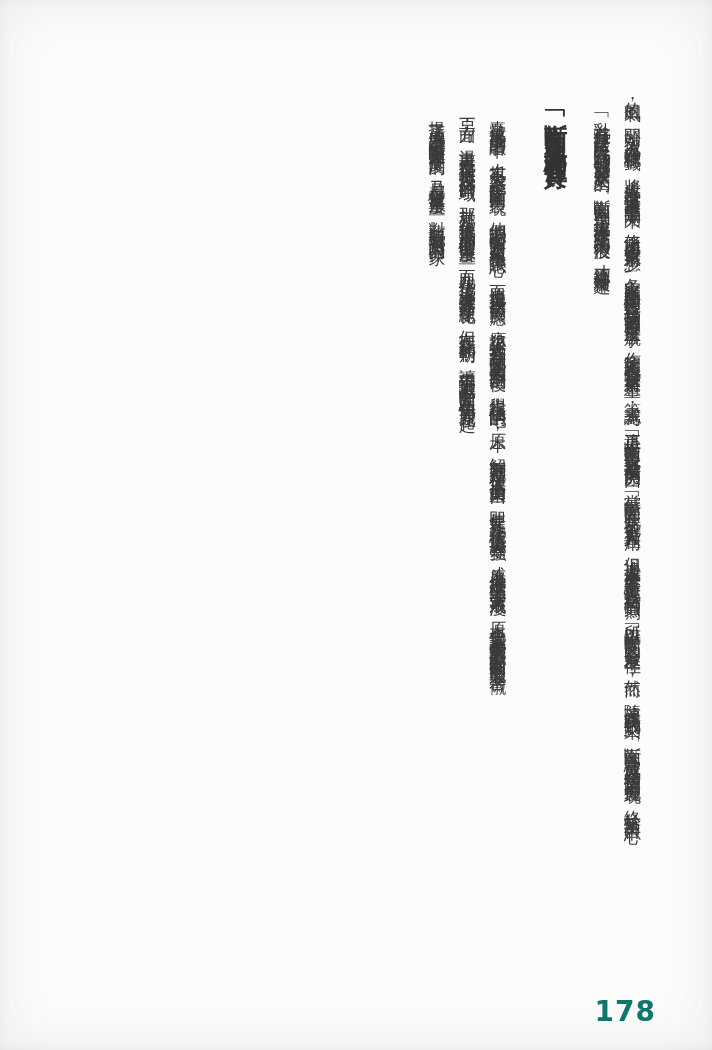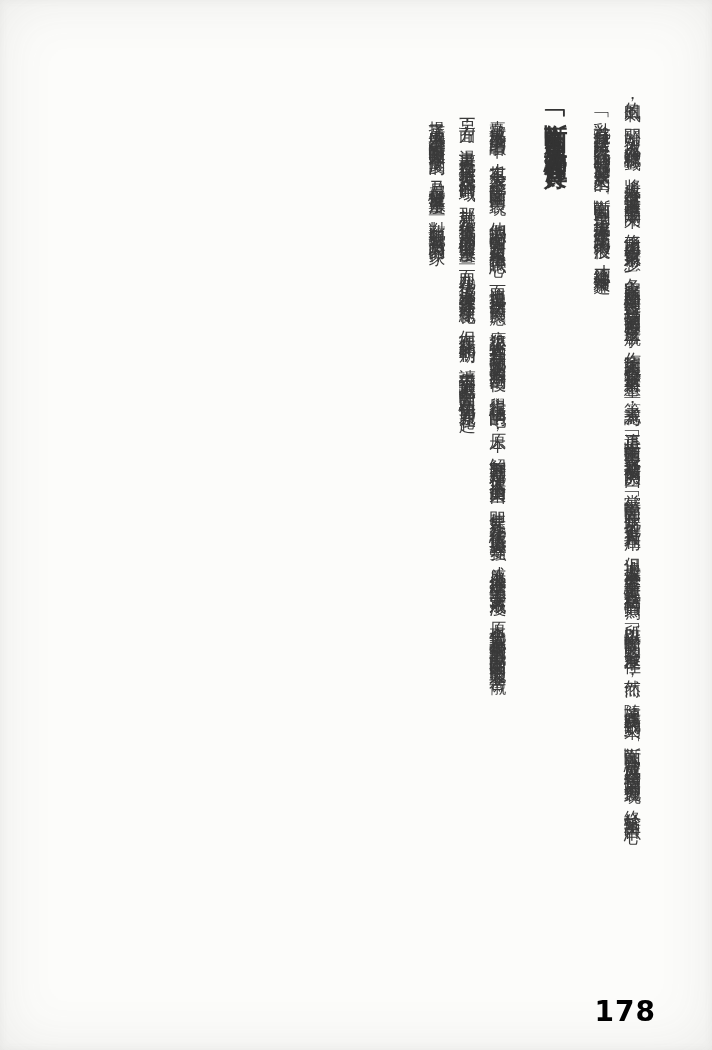--- a/index.html
+++ b/index.html
@@ -40,21 +40,21 @@
     text-indent: 13px;
     color: #333333;
   }
   .page-number {
     position: absolute;
     right: 56px;
     bottom: 22px;
     font-size: 28px;
     font-weight: bold;
     letter-spacing: 1px;
-    color: #000000;
+    color: #0f766e;
   }
 </style>
 </head>
 <body>
 
 <div class="page">
 
   <div class="text-area">
 
     <p>的風氣，開始引入「成人向雜誌標籤」，將成人漫畫從普通漫畫中區隔開來，修正因而變得愈來愈少，各家出版社開始用性器官結合描寫的激進程度來競爭，作家的表現責任變得愈來愈重。筆者認為，這正是「斷面圖」表現重新被發掘的原因。當然「斷面圖」在此之前也一直有人在用，但過去成人漫畫界並不重視性器官結合的描寫，所以跟「斷面圖」的契合度並不佳。然而，隨著硬蕊時代的到來，「斷面圖」被當成性器結合描寫的補充表現，終於站上舞台中心。</p>

